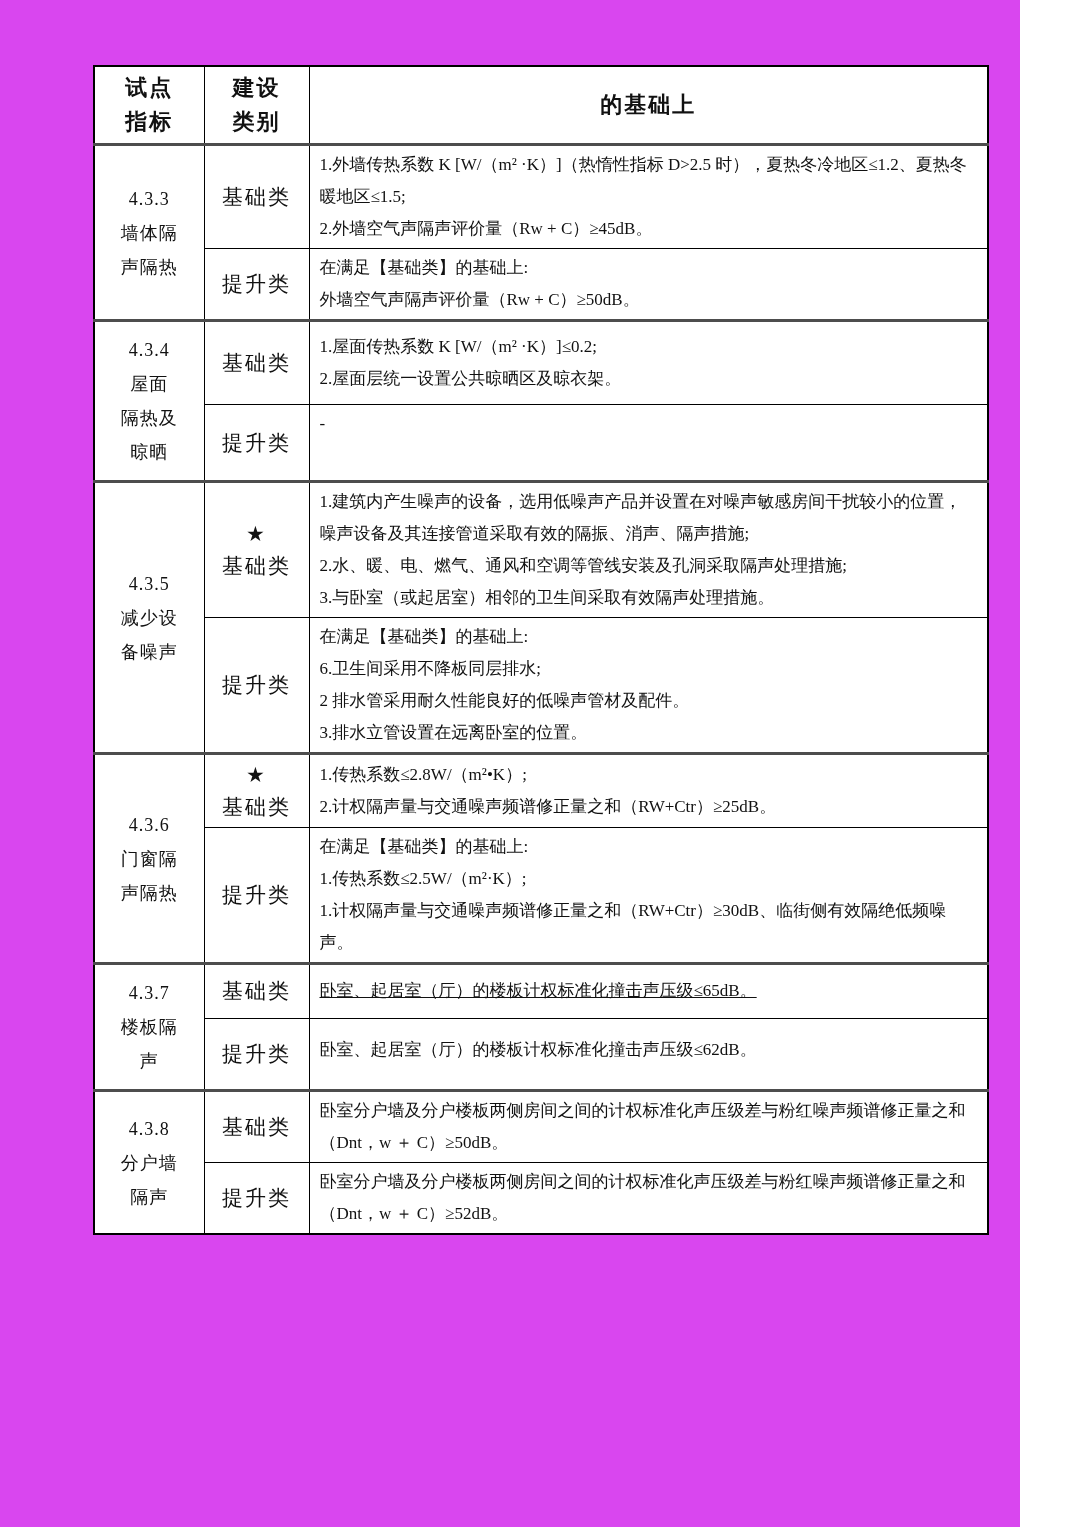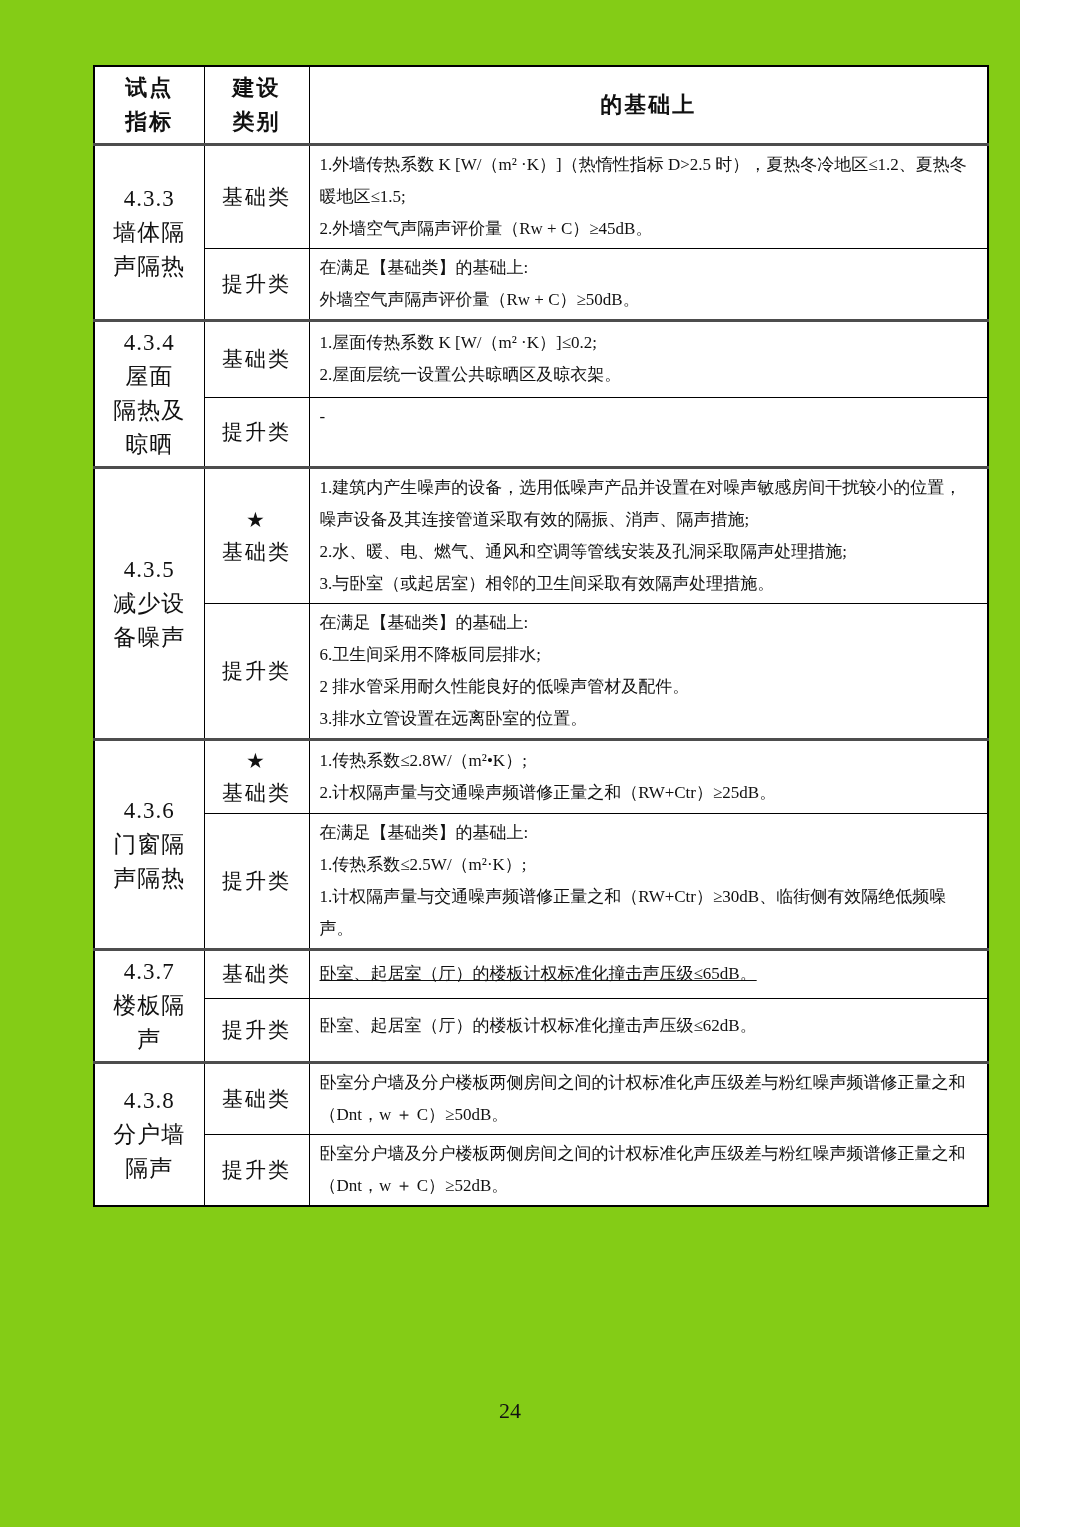--- a/index.html
+++ b/index.html
@@ -9,21 +9,21 @@
     height: 1527px;
     position: relative;
     font-family: "Liberation Serif", "DejaVu Serif", serif;
     color: #111111;
     overflow: hidden;
   }
   .page {
     position: relative;
     width: 1020px;
     height: 1527px;
-    background: #84cc16;
+    background: #d946ef;
   }
   table.spec {
     position: absolute;
     left: 93px;
     top: 65px;
     width: 894px;
     border-collapse: collapse;
     table-layout: fixed;
     border: 2px solid #000000;
   }
@@ -41,23 +41,23 @@
     line-height: 34px;
     font-weight: bold;
     text-align: center;
     white-space: pre-line;
     letter-spacing: 2px;
     padding: 4px 2px;
   }
   td.ind {
     text-align: center;
     white-space: pre-line;
-    font-size: 23px;
+    font-size: 18px;
     line-height: 34px;
-    padding: 4px 2px;
+    padding: 11px 2px;
     letter-spacing: 1px;
   }
   td.cat {
     text-align: center;
     white-space: pre-line;
     font-size: 21px;
     line-height: 32px;
     letter-spacing: 2px;
     padding: 4px 8px;
   }
@@ -210,15 +210,14 @@
       <tr>
         <td class="cat">提升类</td>
         <td class="tech">
           <div class="item">卧室分户墙及分户楼板两侧房间之间的计权标准化声压级差与粉红噪声频谱修正量之和（Dnt，w ＋ C）≥52dB。</div>
         </td>
       </tr>
 
     </tbody>
   </table>
 
-  <div class="page-number">24</div>
 
 </div>
 
 </body></html>

